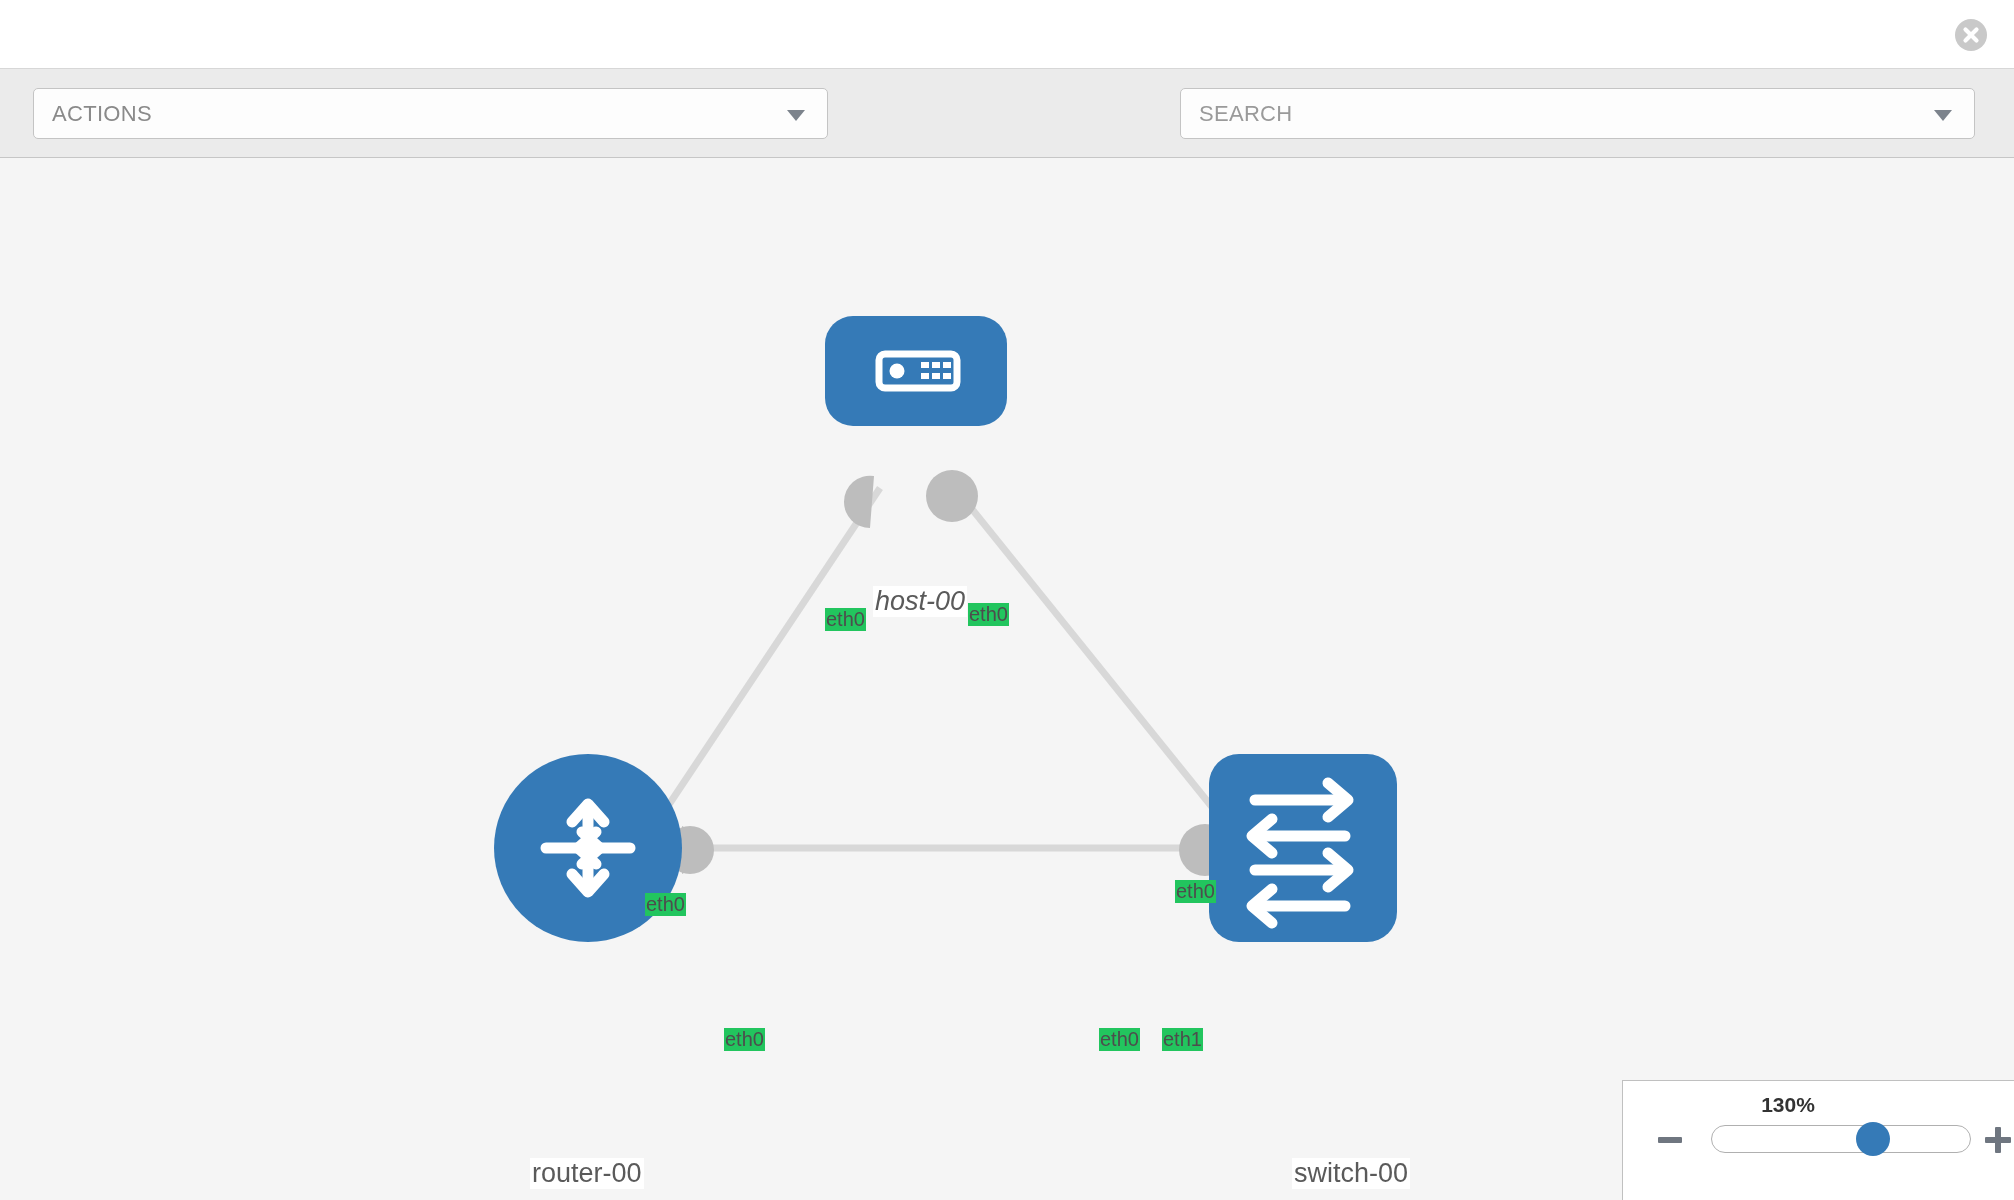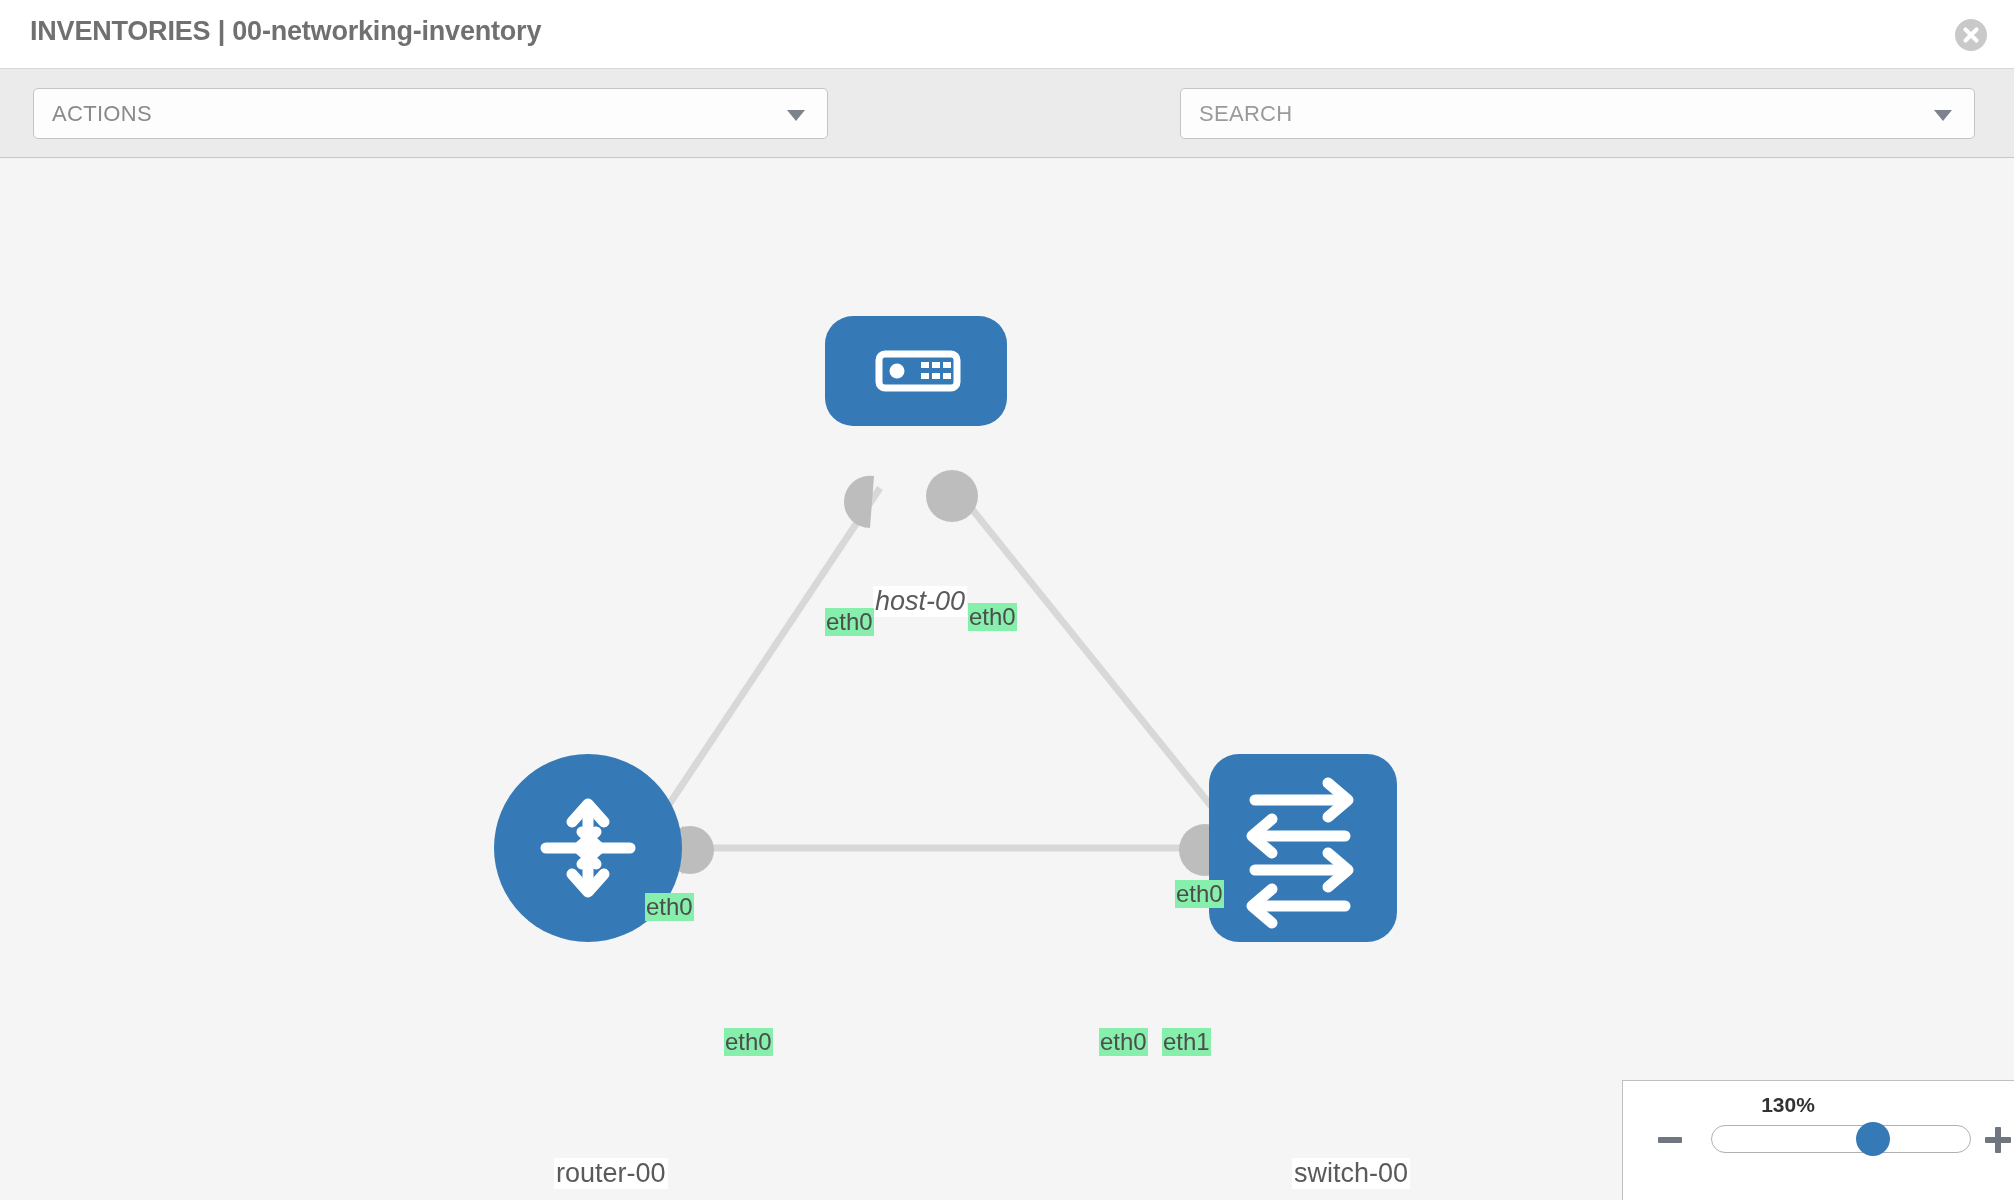--- a/index.html
+++ b/index.html
@@ -95,22 +95,22 @@
   .node-label {
     position: absolute;
     font-size: 27px; color: #5a5a5a;
     background: #ffffff;
     white-space: nowrap;
     padding: 0 2px;
     cursor: pointer;
   }
   .iface-label {
     position: absolute;
-    font-size: 24px; color: #4d4d4d;
-    background: #86efac;
+    font-size: 20px; color: #4d4d4d;
+    background: #22c55e;
     white-space: nowrap;
     padding: 0 1px;
   }
 
   
   .zoom-panel {
     position: absolute; left: 1622px; top: 1080px;
     width: 392px; height: 120px;
     background: #ffffff;
     border-top: 1px solid #c0c0c0;
@@ -145,21 +145,20 @@
   }
   .zoom-plus-h { left: 362px; top: 56px; width: 26px; height: 6px; }
   .zoom-plus-v { left: 372px; top: 46px; width: 6px;  height: 26px; }
 </style>
 </head>
 <body>
 
 <div id="app">
 
   <div class="header">
-    <div class="page-title">INVENTORIES | 00-networking-inventory</div>
     <div class="close-btn">
       <svg width="34" height="34" viewBox="0 0 34 34">
         <circle cx="17" cy="17" r="16" fill="#c9c9c9"></circle>
         <path d="M11.5 11.5 L22.5 22.5 M22.5 11.5 L11.5 22.5" stroke="#ffffff" stroke-width="4.2" stroke-linecap="round"></path>
       </svg>
     </div>
   </div>
 
   <div class="toolbar">
 
@@ -262,21 +261,21 @@
           <path d="M1272 661 L1252 678 L1272 695"></path>
           <path d="M1255 712 L1345 712"></path>
           <path d="M1328 695 L1348 712 L1328 729"></path>
           <path d="M1345 748 L1255 748"></path>
           <path d="M1272 731 L1252 748 L1272 765"></path>
         </g>
       </g>
     </svg>
 
     <div class="node-label" style="left:873px; top:428px;font-style:italic;">host-00</div>
-    <div class="node-label" style="left:530px; top:1000px;margin-left:24px;">router-00</div>
+    <div class="node-label" style="left:530px; top:1000px;">router-00</div>
     <div class="node-label" style="left:1245px; top:1000px;margin-left:47px;">switch-00</div>
 
     <div class="iface-label" style="left:825px; top:450px;">eth0</div>
     <div class="iface-label" style="left:968px; top:445px;">eth0</div>
 
     <div class="iface-label" style="left:645px; top:735px;">eth0</div>
     <div class="iface-label" style="left:724px; top:870px;">eth0</div>
 
     <div class="iface-label" style="left:1175px; top:722px;">eth0</div>
 

